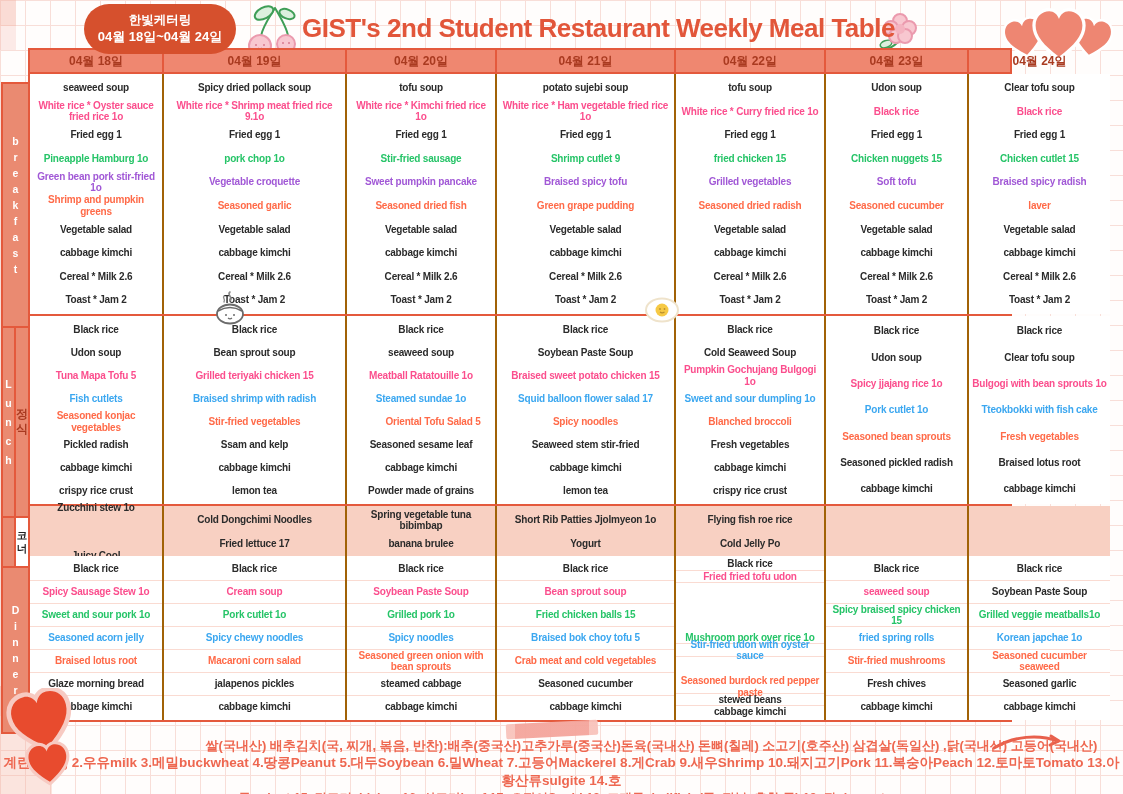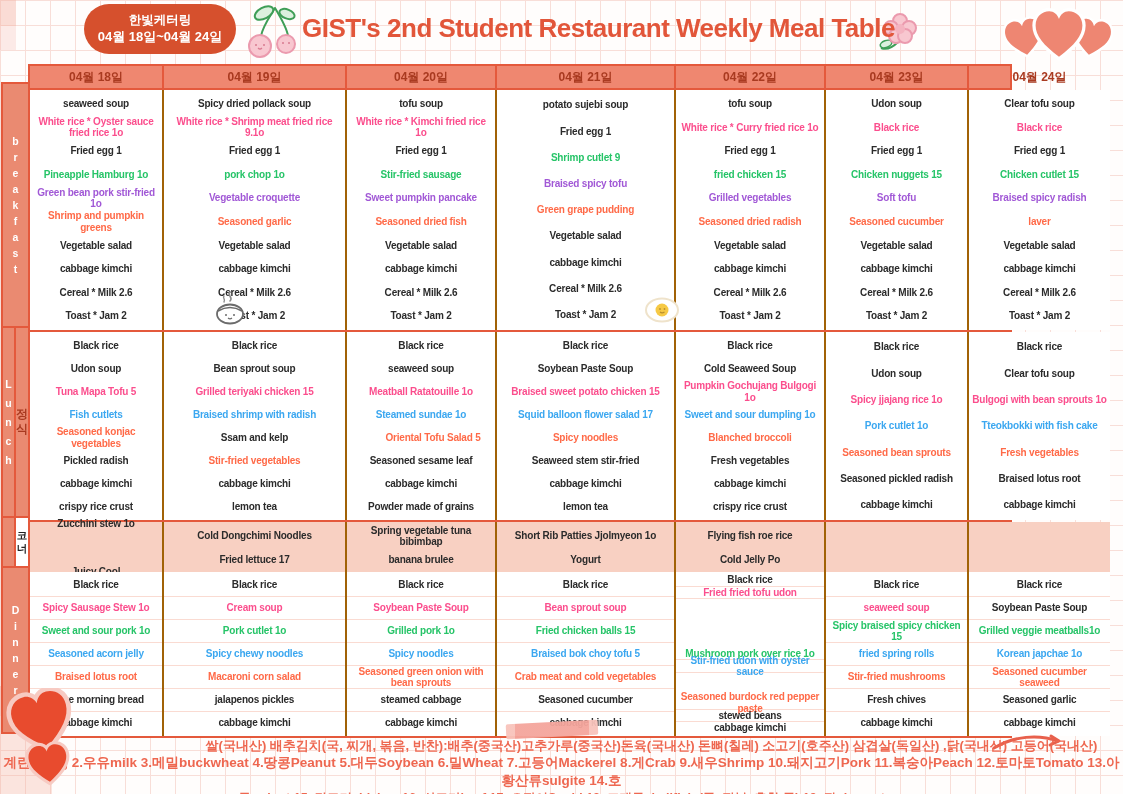--- a/index.html
+++ b/index.html
@@ -9,21 +9,21 @@
     background-size:25px 25px;}
   .sq{position:absolute;background:#f3b4a6;}
   
   .badge{position:absolute;left:84px;top:4px;width:152px;height:50px;background:#d6502d;border-radius:26px;
     display:flex;flex-direction:column;align-items:center;justify-content:center;color:#fff;font-weight:bold;z-index:3;}
   .badge .b1{font-size:12.5px;line-height:1.3;}
   .badge .b2{font-size:13px;line-height:1.3;}
   .title{position:absolute;left:302px;top:13px;width:576px;text-align:center;color:#e2563a;font-size:26px;
     font-weight:bold;letter-spacing:-0.5px;white-space:nowrap;z-index:3;}
   
-  .mtable{position:absolute;left:28px;top:64px;width:984px;border:2px solid #e4593c;background:#fff;box-sizing:border-box;z-index:2;}
+  .mtable{position:absolute;left:28px;top:48px;width:984px;border:2px solid #e4593c;background:#fff;box-sizing:border-box;z-index:2;}
   .grow{display:grid;grid-template-columns:132px 183px 150px 179px 150px 143px 143px;box-sizing:border-box;}
   .date-row{height:22px;background:#ef8770;}
   .date-cell{display:flex;align-items:center;justify-content:center;color:#a93a20;font-weight:bold;font-size:12px;
     border-left:2px solid #e4593c;box-sizing:border-box;}
   .date-cell:first-child{border-left:none;}
   .sec{border-top:2px solid #e4593c;}
   .sec-breakfast{height:242px;}
   .sec-lunch{height:190px;}
   .sec-corner{height:50px;}
   .sec-dinner{height:166px;}
@@ -155,20 +155,21 @@
           <div class="item" style="color: rgb(38, 196, 104);">Stir-fried sausage</div>
           <div class="item" style="color: rgb(161, 88, 214);">Sweet pumpkin pancake</div>
           <div class="item" style="color: rgb(255, 106, 72);">Seasoned dried fish</div>
           <div class="item" style="color: rgb(43, 43, 43);">Vegetable salad</div>
           <div class="item" style="color: rgb(43, 43, 43);">cabbage kimchi</div>
           <div class="item" style="color: rgb(43, 43, 43);">Cereal * Milk 2.6</div>
           <div class="item" style="color: rgb(43, 43, 43);">Toast * Jam 2</div>
         </div>
         <div class="cell">
           <div class="item" style="color: rgb(43, 43, 43);">potato sujebi soup</div>
+          <div class="item" style="color: rgb(251, 78, 141);">White rice * Ham vegetable fried rice 1o</div>
           <div class="item" style="color: rgb(43, 43, 43);">Fried egg 1</div>
           <div class="item" style="color: rgb(38, 196, 104);">Shrimp cutlet 9</div>
           <div class="item" style="color: rgb(161, 88, 214);">Braised spicy tofu</div>
           <div class="item" style="color: rgb(255, 106, 72);">Green grape pudding</div>
           <div class="item" style="color: rgb(43, 43, 43);">Vegetable salad</div>
           <div class="item" style="color: rgb(43, 43, 43);">cabbage kimchi</div>
           <div class="item" style="color: rgb(43, 43, 43);">Cereal * Milk 2.6</div>
           <div class="item" style="color: rgb(43, 43, 43);">Toast * Jam 2</div>
         </div>
         <div class="cell">
@@ -217,22 +218,22 @@
           <div class="item" style="color: rgb(255, 106, 72);">Seasoned konjac vegetables</div>
           <div class="item" style="color: rgb(43, 43, 43);">Pickled radish</div>
           <div class="item" style="color: rgb(43, 43, 43);">cabbage kimchi</div>
           <div class="item" style="color: rgb(43, 43, 43);">crispy rice crust</div>
         </div>
         <div class="cell">
           <div class="item" style="color: rgb(43, 43, 43);">Black rice</div>
           <div class="item" style="color: rgb(43, 43, 43);">Bean sprout soup</div>
           <div class="item" style="color: rgb(251, 78, 141);">Grilled teriyaki chicken 15</div>
           <div class="item" style="color: rgb(59, 167, 240);">Braised shrimp with radish</div>
+          <div class="item" style="color: rgb(255, 106, 72);">Stir-fried vegetables</div>
           <div class="item" style="color: rgb(43, 43, 43);">Ssam and kelp</div>
-          <div class="item" style="color: rgb(255, 106, 72);">Stir-fried vegetables</div>
           <div class="item" style="color: rgb(43, 43, 43);">cabbage kimchi</div>
           <div class="item" style="color: rgb(43, 43, 43);">lemon tea</div>
         </div>
         <div class="cell">
           <div class="item" style="color: rgb(43, 43, 43);">Black rice</div>
           <div class="item" style="color: rgb(43, 43, 43);">seaweed soup</div>
           <div class="item" style="color: rgb(251, 78, 141);">Meatball Ratatouille 1o</div>
           <div class="item" style="color: rgb(59, 167, 240);">Steamed sundae 1o</div>
           <div class="item" style="color: rgb(255, 106, 72); margin-left: 24px;">Oriental Tofu Salad 5</div>
           <div class="item" style="color: rgb(43, 43, 43);">Seasoned sesame leaf</div>

